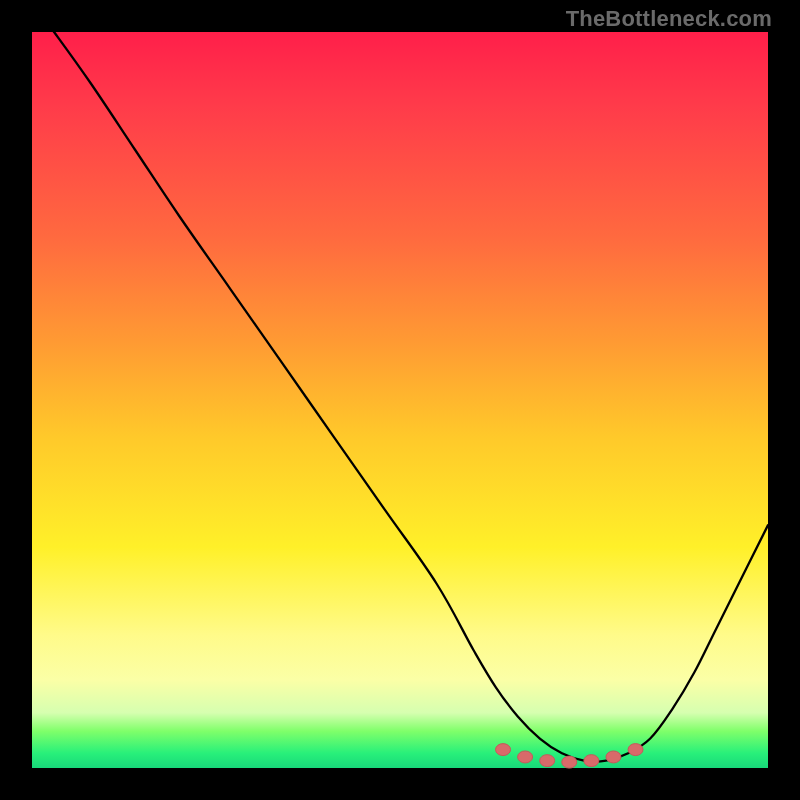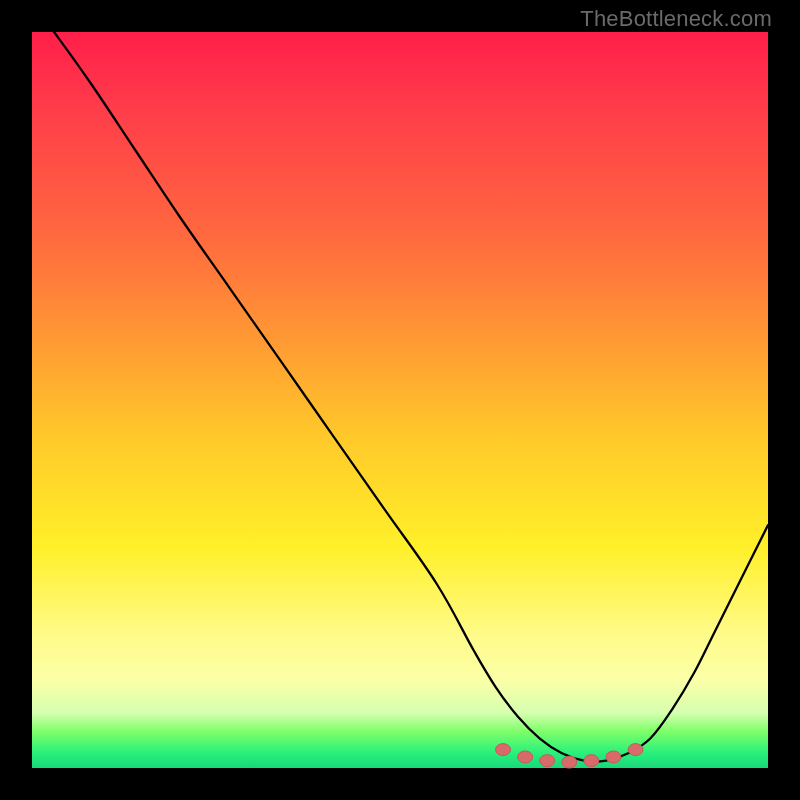--- a/index.html
+++ b/index.html
@@ -41,21 +41,21 @@
       #18d87a 100%
     );
   }
   .watermark {
     position: absolute;
     top: 6px;
     right: 28px;
     color: #6a6a6a;
     font-size: 22px;
     letter-spacing: 0.2px;
-    font-weight: 400;
+    font-weight: 700;
   }
   svg.curve {
     position: absolute;
     left: 0;
     top: 0;
     width: 736px;
     height: 736px;
     overflow: visible;
   }
   .dot {

